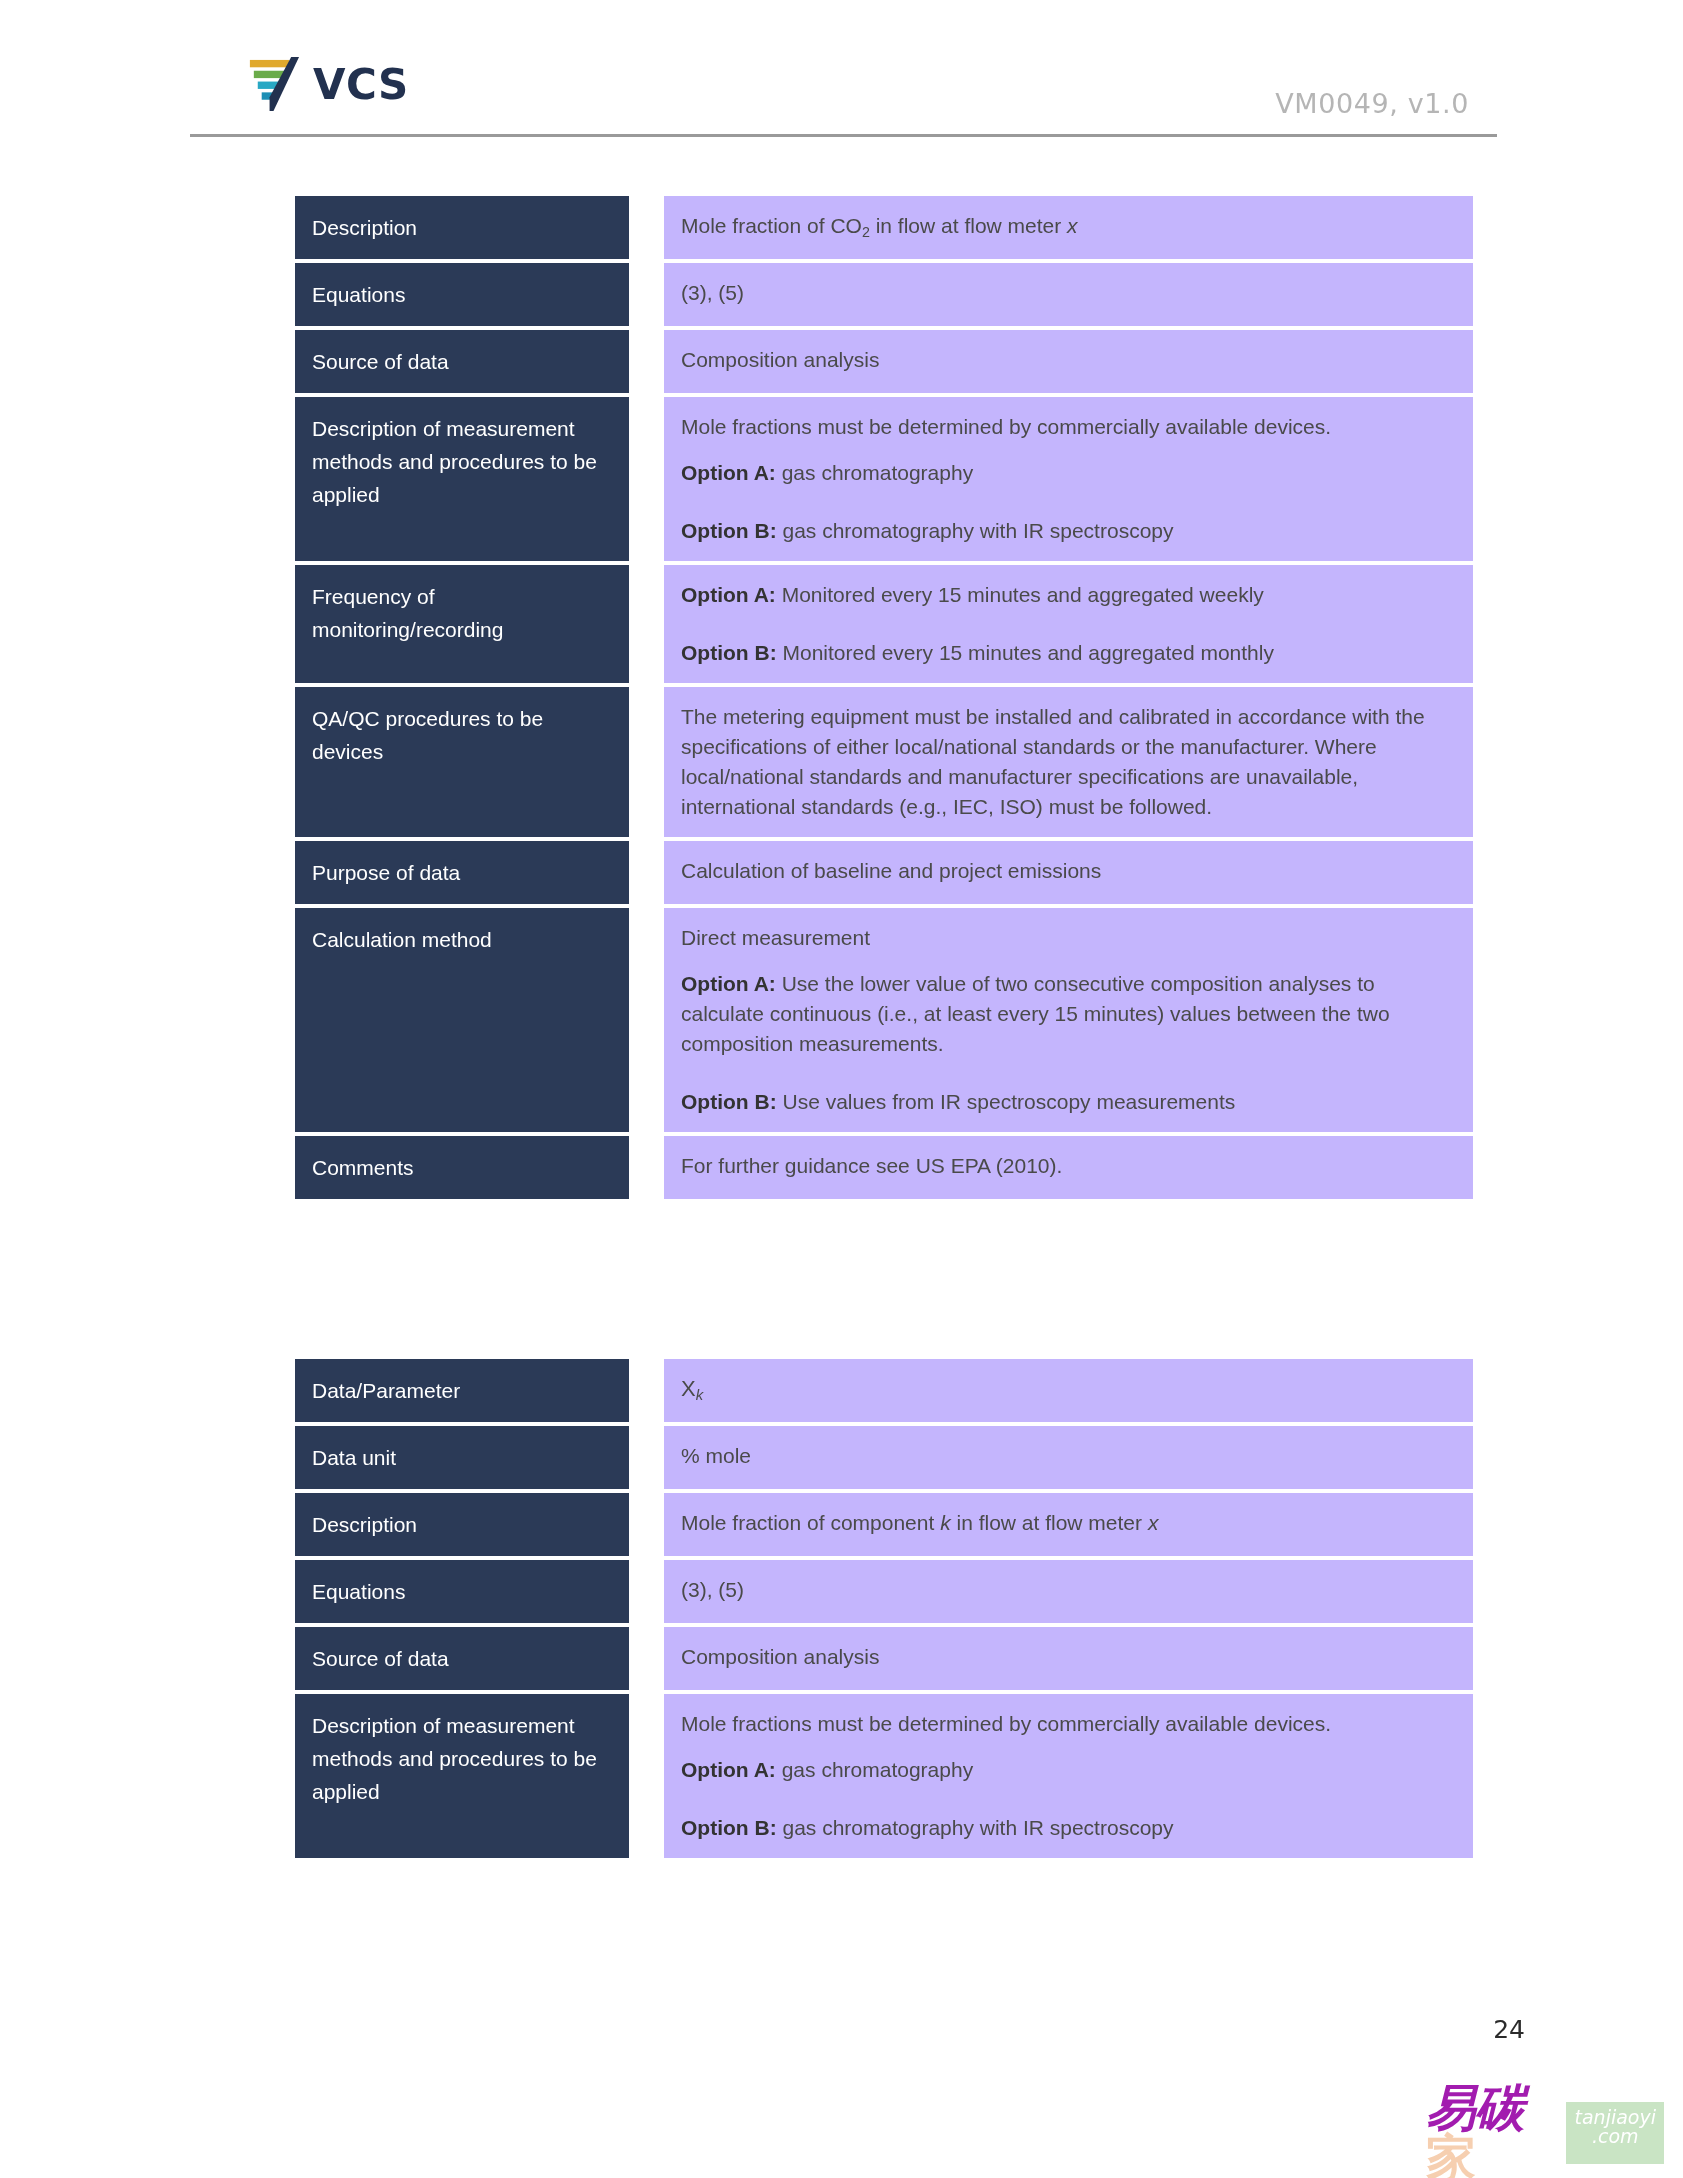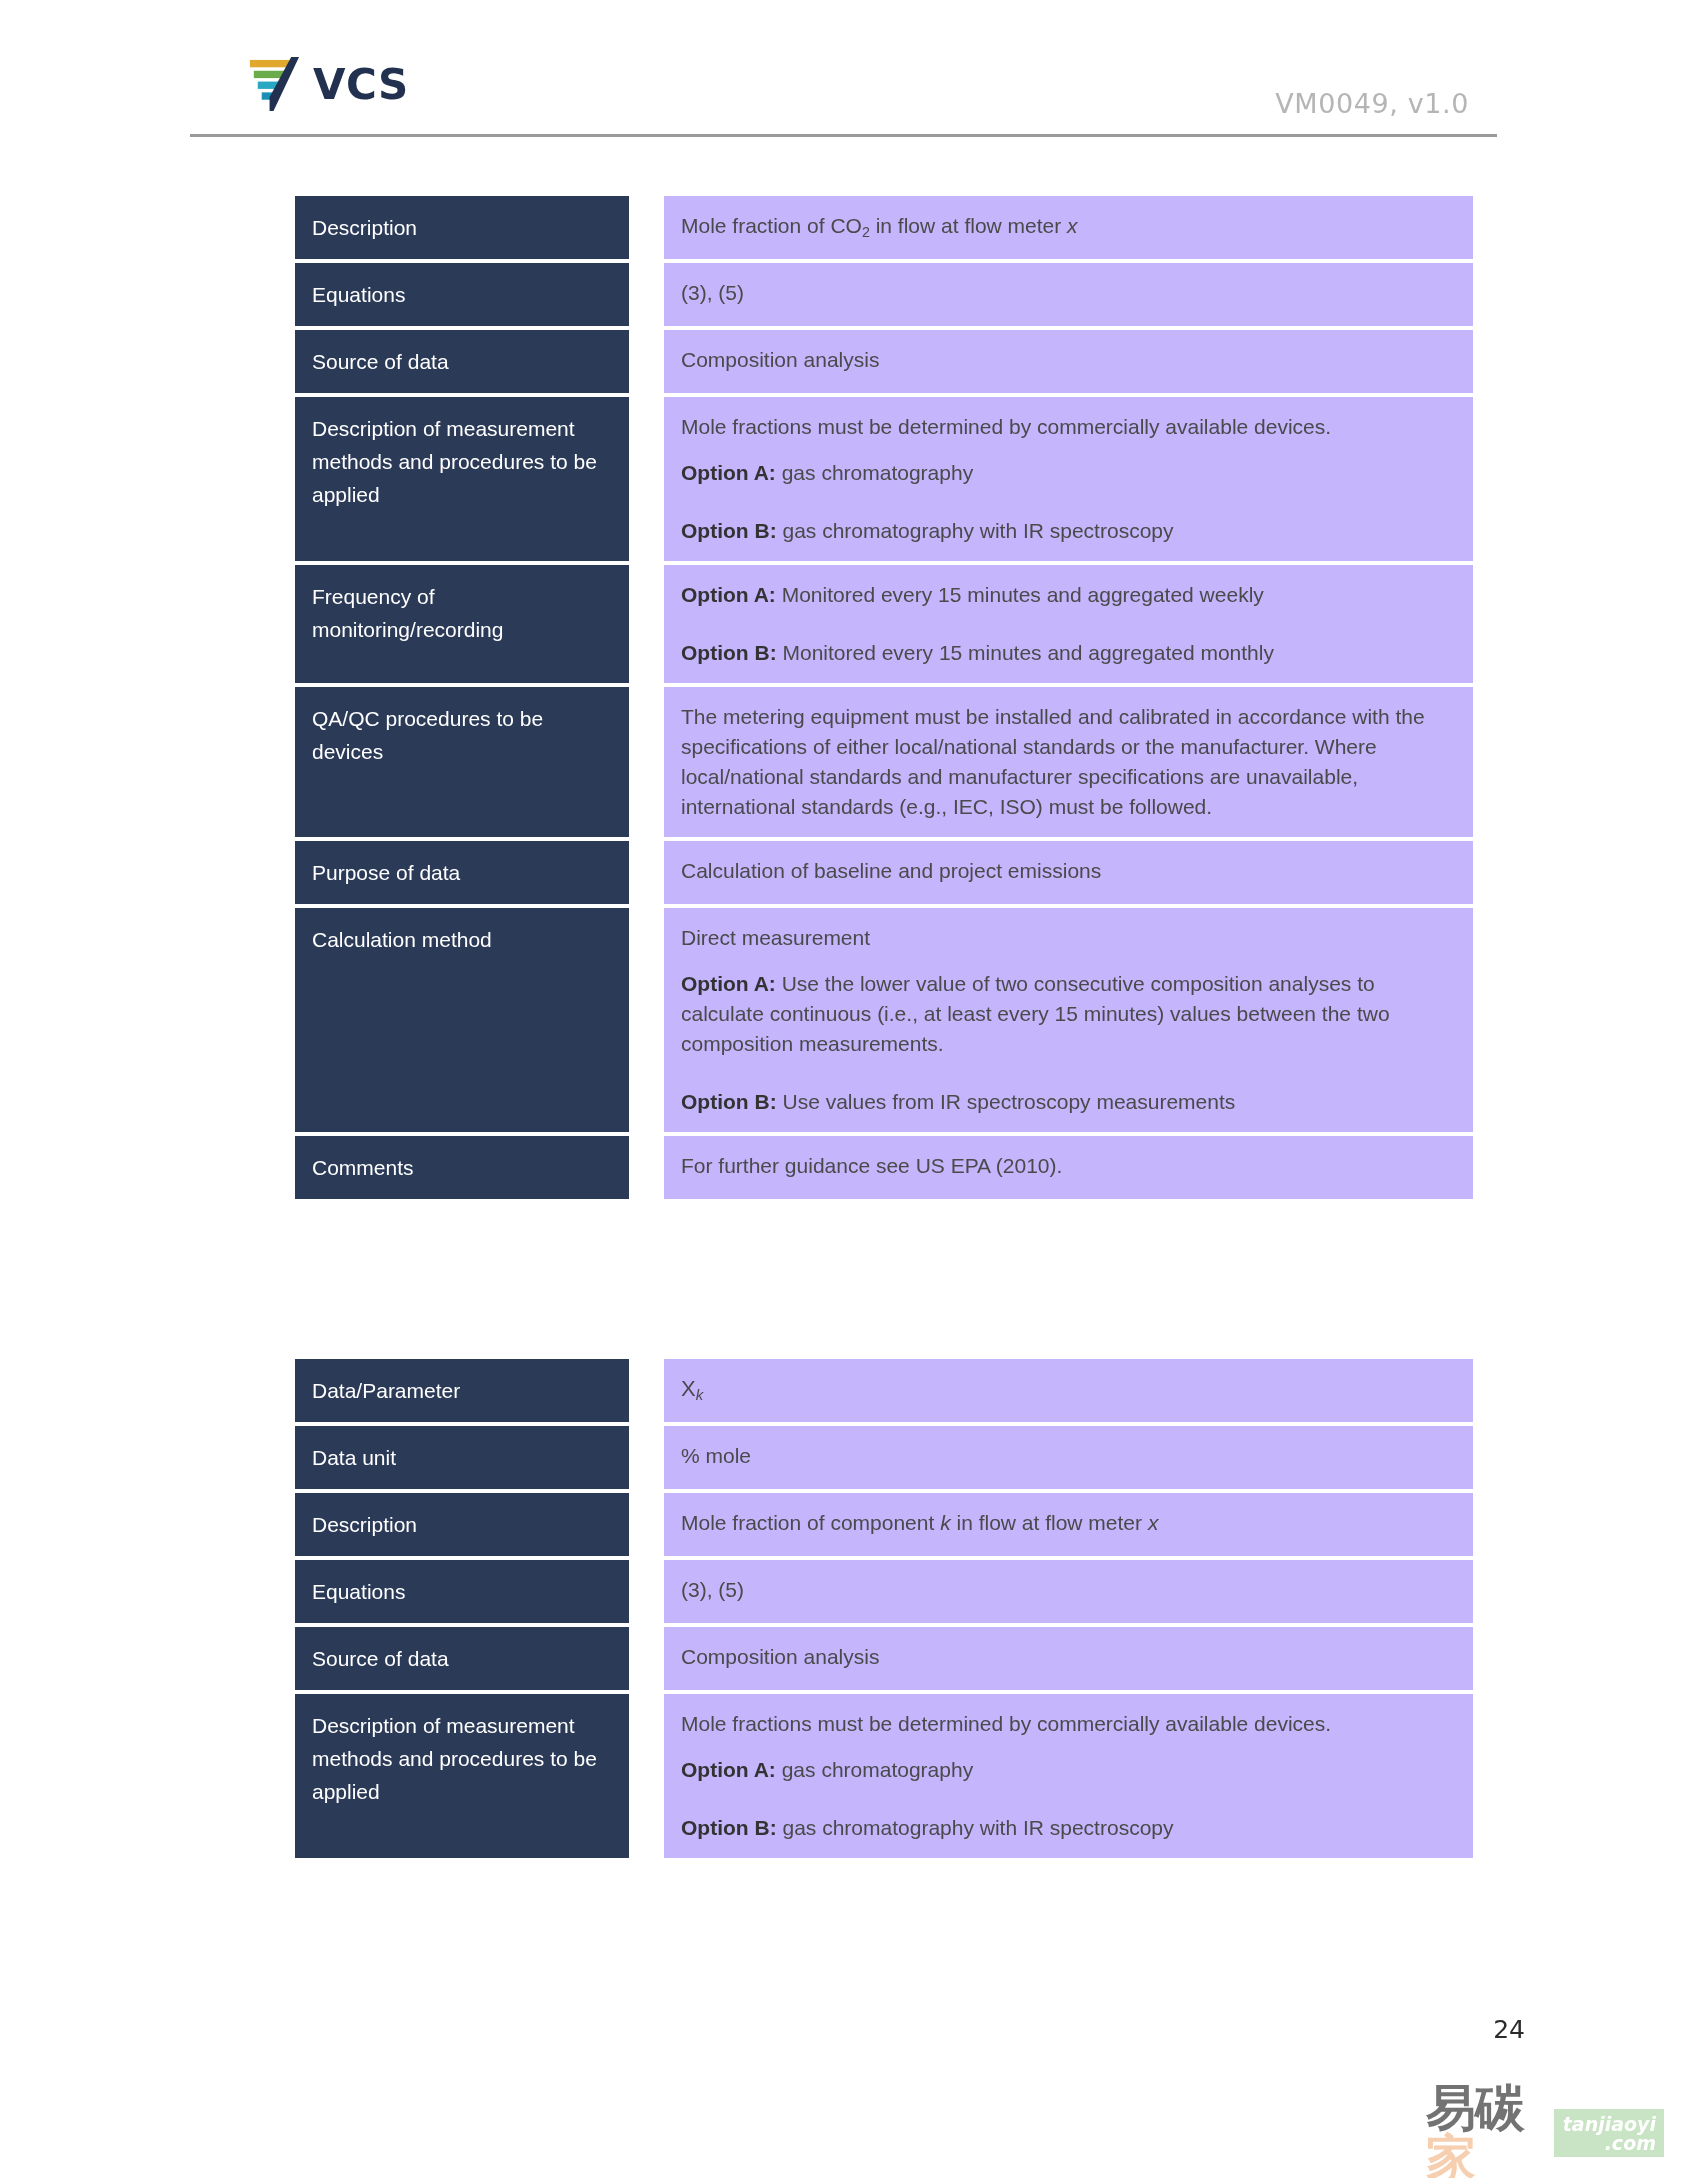--- a/index.html
+++ b/index.html
@@ -142,32 +142,32 @@
     display: flex;
     align-items: center;
   }
   .wm-cn {
     font-size: 50px;
     font-weight: 700;
     line-height: 1;
     font-family: "DejaVu Sans", sans-serif;
     letter-spacing: -1px;
   }
-  .wm-cn .g { color: #737373; }
+  .wm-cn .g { color: #a21caf; font-style: italic; }
   .wm-cn .o { color: #f6cfb0; }
   .wm-badge {
     background: #c9e4c4;
     color: #ffffff;
     font-style: italic;
-    font-weight: 700;
+    font-weight: 400;
     font-size: 19px;
     line-height: 19px;
-    padding: 6px 8px 4px 9px;
+    padding: 6px 8px 18px 9px;
     margin-left: 3px;
-    text-align: right;
+    text-align: center;
     font-family: "DejaVu Sans", sans-serif;
   }
   .wm-badge span { display: block; }
 </style>
 </head>
 <body>
 
 <div class="page-header">
 
   <div class="logo-wrap">

